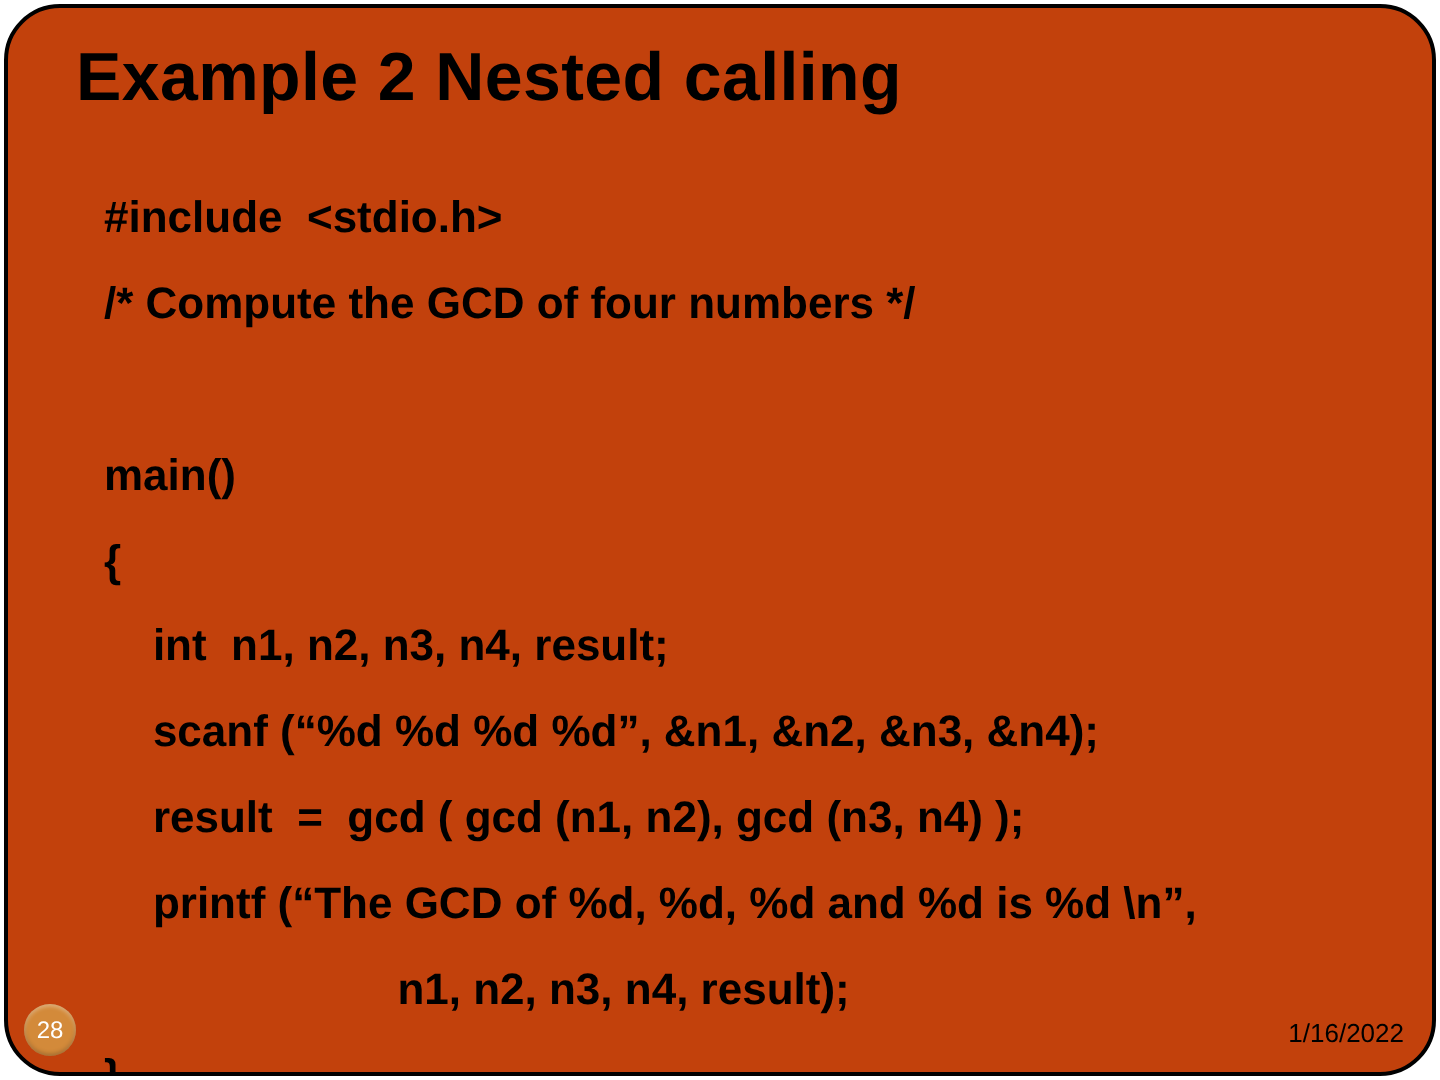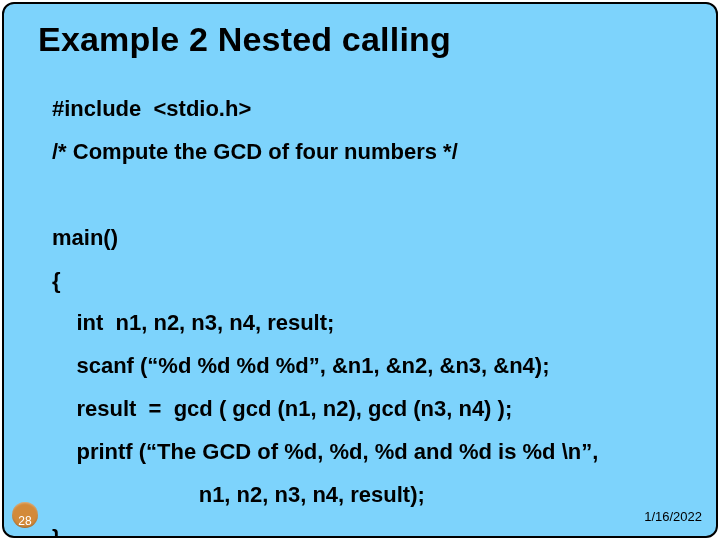--- a/index.html
+++ b/index.html
@@ -5,22 +5,22 @@
   * { margin: 0; padding: 0; box-sizing: border-box; }
   html, body { width: 720px; height: 540px; overflow: hidden; background: #fff; }
   body { font-family: Arial, Helvetica, sans-serif; }
 
   .slide {
     position: relative;
     width: 716px;
     height: 536px;
     margin: 2px;
     border: 2px solid #000;
-    border-radius: 12px;
-    background: #7dd3fc;
+    border-radius: 28px;
+    background: #c2410c;
     overflow: hidden;
   }
 
   .title {
     position: absolute;
     top: 16px;
     left: 34px;
     right: 30px;
     font-size: 34px;
     font-weight: 700;
@@ -47,21 +47,21 @@
     bottom: 8px;
     width: 26px;
     height: 26px;
     border-radius: 50%;
     background: #d38a3a;
     box-shadow: inset 0 -1px 2px rgba(0,0,0,.25), inset 0 1px 2px rgba(255,255,255,.4);
     color: #fff;
     font-size: 12px;
     font-weight: 400;
     display: flex;
-    align-items: flex-end;
+    align-items: center;
     justify-content: center;
   }
 
   .date {
     position: absolute;
     right: 14px;
     bottom: 12px;
     font-size: 13px;
     color: #000;
   }

